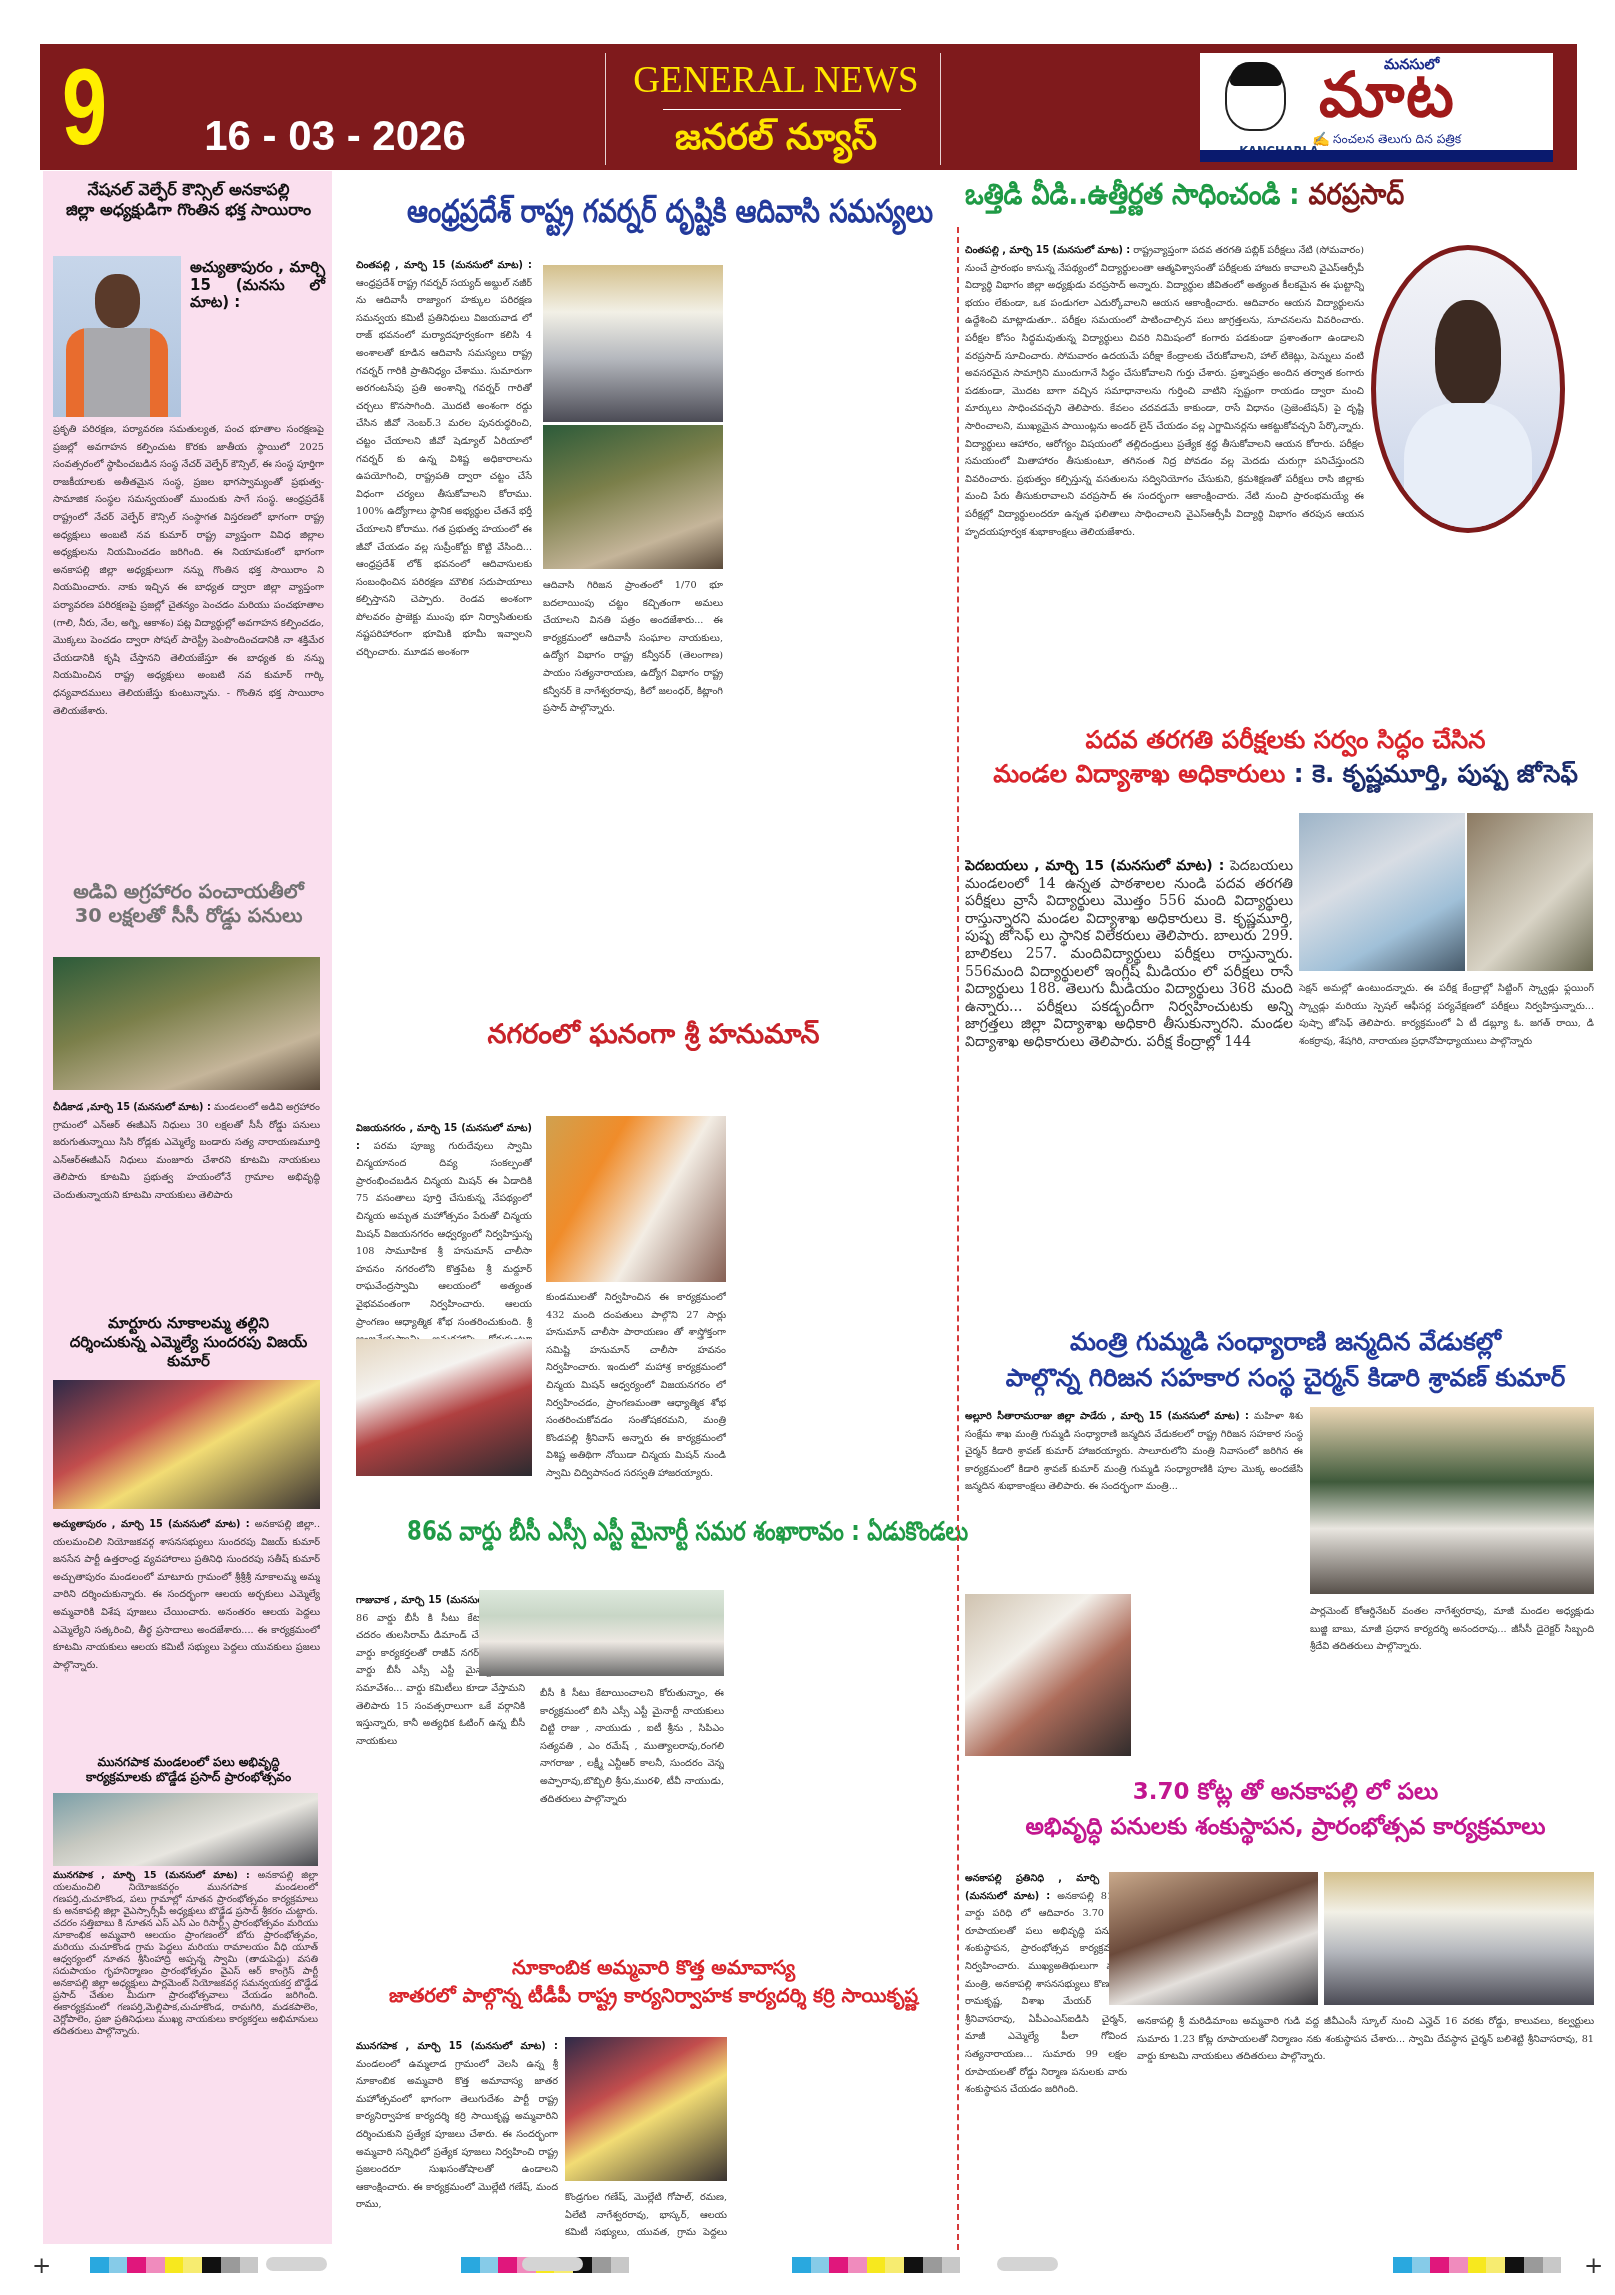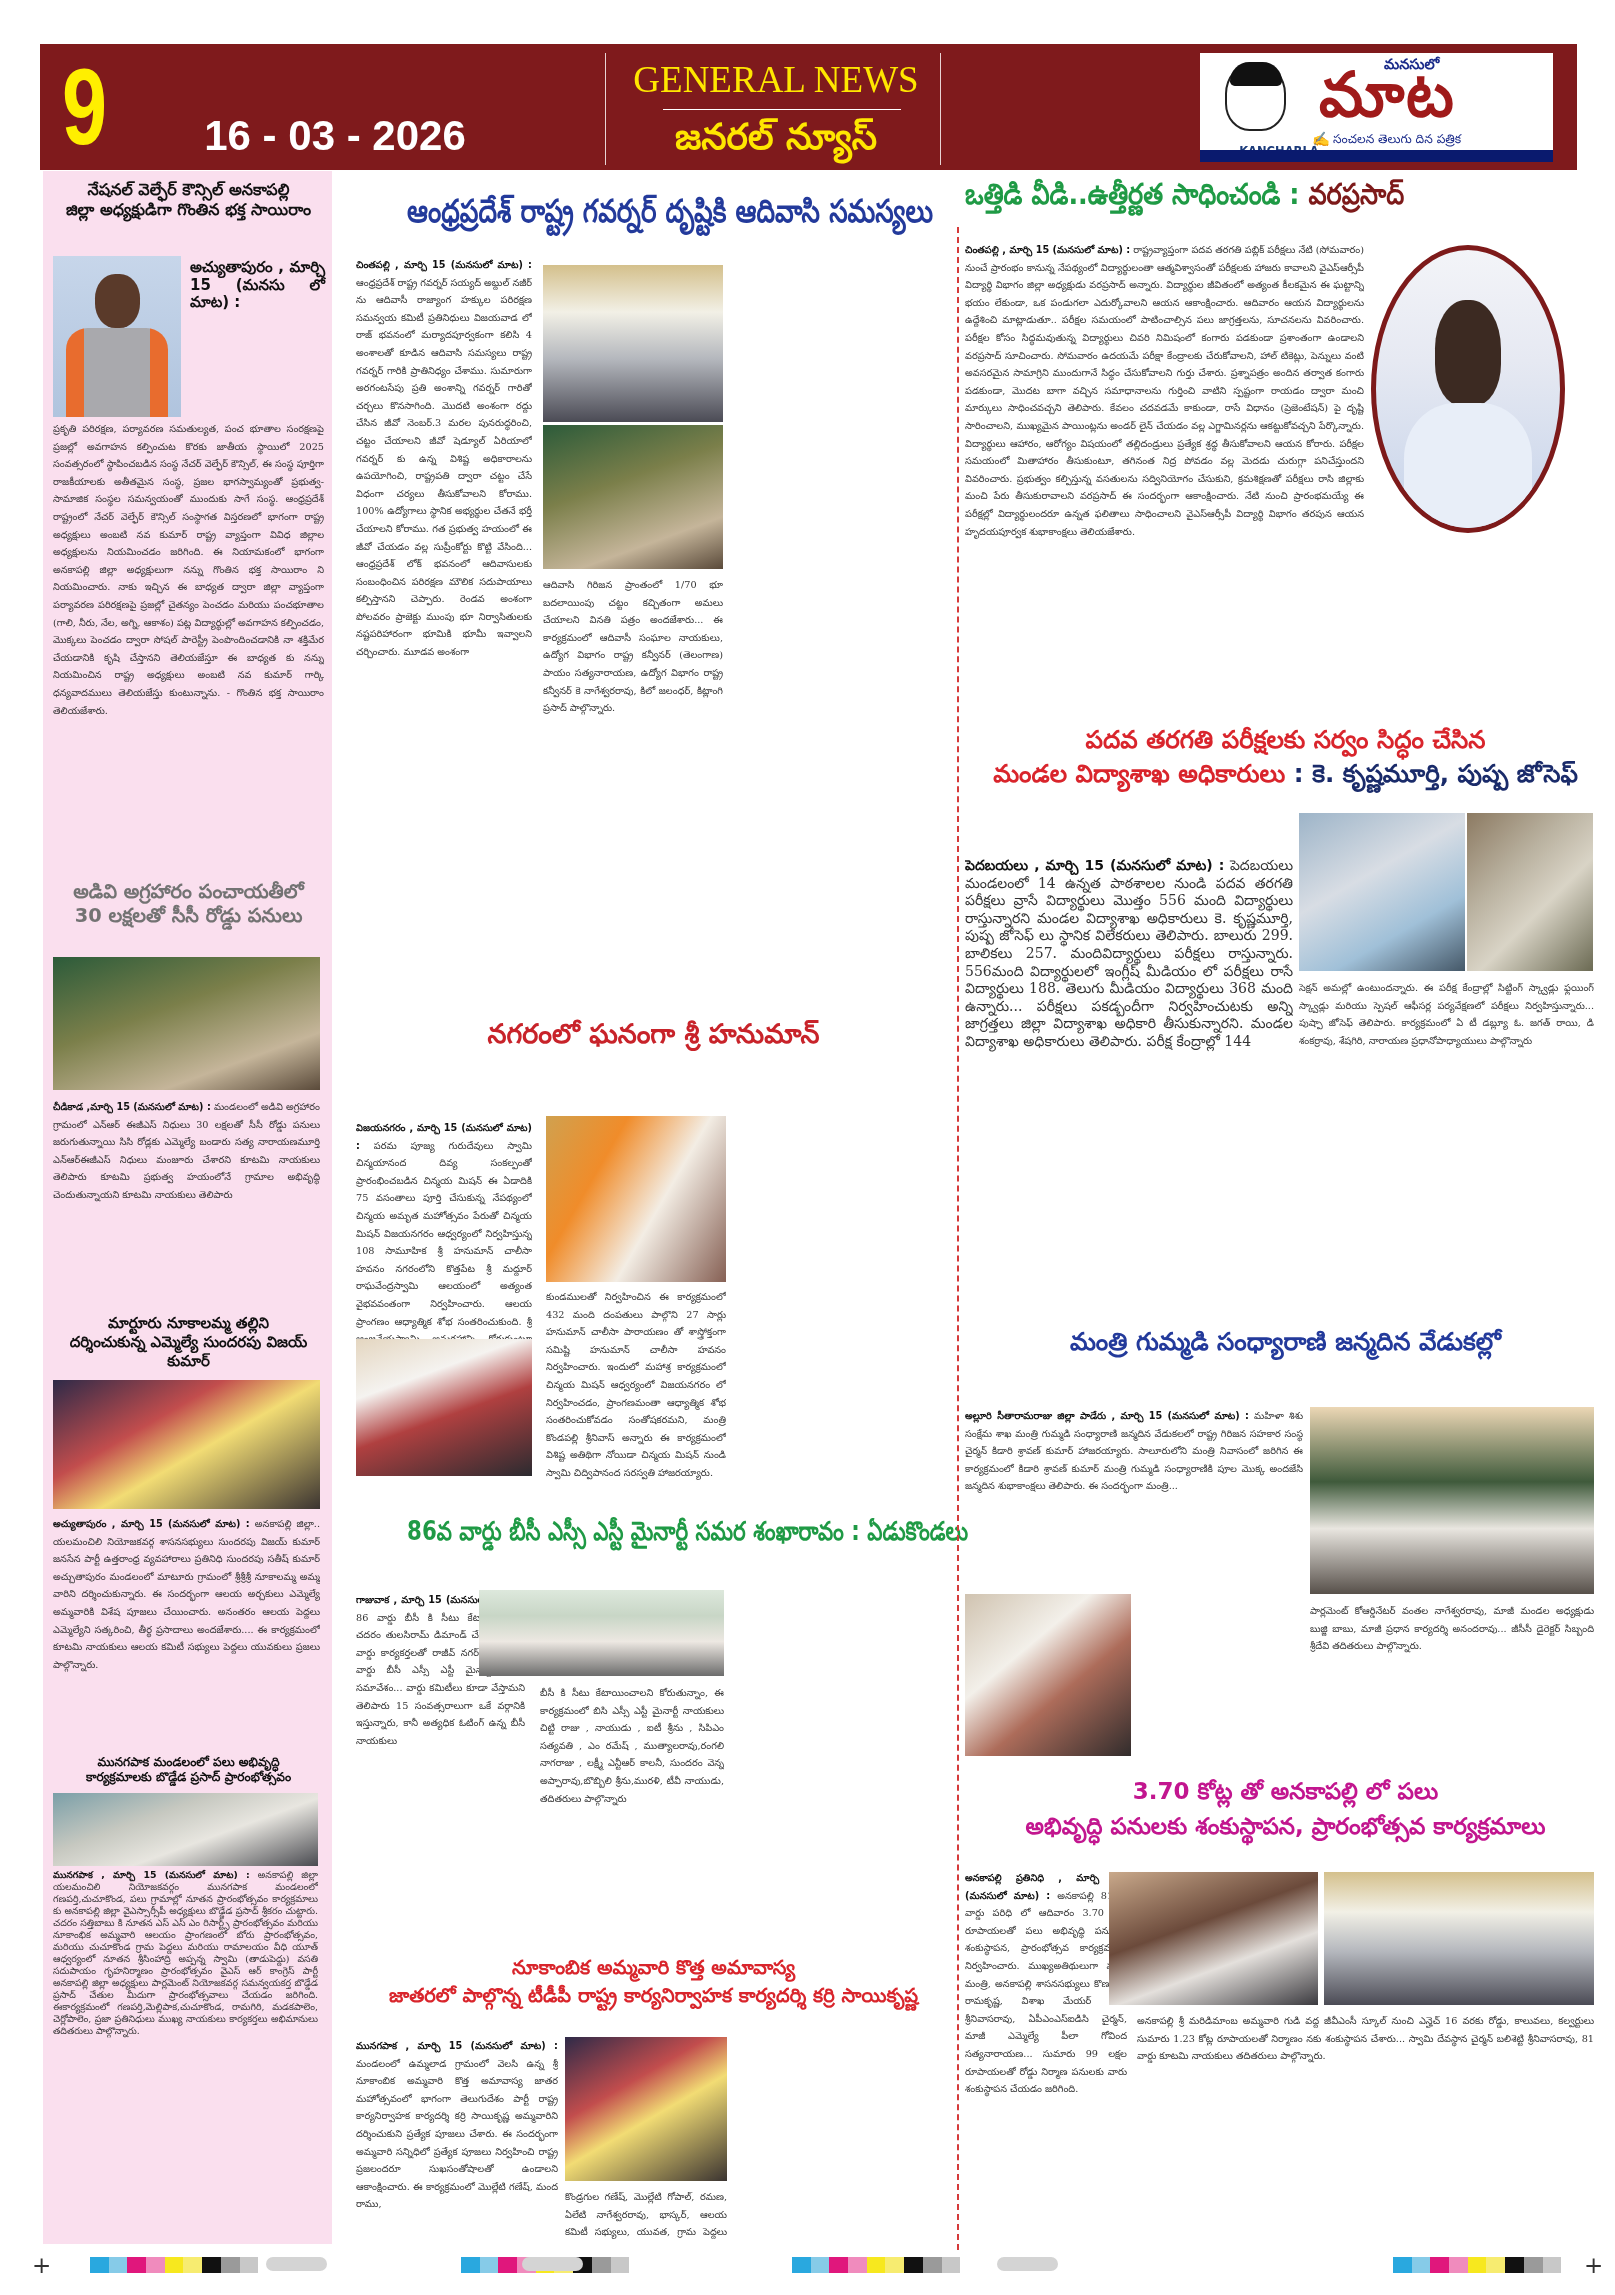--- a/index.html
+++ b/index.html
@@ -208,20 +208,21 @@
   <span class="dateline">పెదబయలు , మార్చి 15 (మనసులో మాట) :</span>
   <span>పెదబయలు మండలంలో 14 ఉన్నత పాఠశాలల నుండి పదవ తరగతి పరీక్షలు వ్రాసే విద్యార్థులు మొత్తం 556 మంది విద్యార్థులు రాస్తున్నారని మండల విద్యాశాఖ అధికారులు కె. కృష్ణమూర్తి, పుష్ప జోసెఫ్ లు స్థానిక విలేకరులు తెలిపారు. బాలురు 299. బాలికలు 257. మందివిద్యార్థులు పరీక్షలు రాస్తున్నారు. 556మంది విద్యార్థులలో ఇంగ్లీష్ మీడియం లో పరీక్షలు రాసే విద్యార్థులు 188. తెలుగు మీడియం విద్యార్థులు 368 మంది ఉన్నారు... పరీక్షలు పకడ్బందీగా నిర్వహించుటకు అన్ని జాగ్రత్తలు జిల్లా విద్యాశాఖ అధికారి తీసుకున్నారని. మండల విద్యాశాఖ అధికారులు తెలిపారు. పరీక్ష కేంద్రాల్లో 144</span>
 </div>
 <div class="photo ph-l" style="left:1299px; top:813px; width:166px; height:158px;"></div>
 <div class="photo ph-b" style="left:1467px; top:813px; width:126px; height:158px;"></div>
 <div class="body-text" style="position:absolute; left:1299px; top:979px; width:295px; height:331px; overflow:hidden; font-size:9.7px; line-height:17.6px;">సెక్షన్ అమల్లో ఉంటుందన్నారు. ఈ పరీక్ష కేంద్రాల్లో సిట్టింగ్ స్క్వాడ్లు ఫ్లయింగ్ స్క్వాడ్లు మరియు స్పెషల్ ఆఫీసర్ల పర్యవేక్షణలో పరీక్షలు నిర్వహిస్తున్నారు... పుష్పా జోసెఫ్ తెలిపారు. కార్యక్రమంలో ఏ టీ డబ్ల్యూ ఓ. జగత్ రాయి, డి శంకర్రావు, శేషగిరి, నారాయణ ప్రధానోపాధ్యాయులు పాల్గొన్నారు</div>
 
 <article class="art" style="left:965px; top:1324px; width:641px;">
   <h2 class="hl" style="font-size:24.5px; color:#233a9b; line-height:1.45;">
     <span>మంత్రి గుమ్మడి సంధ్యారాణి జన్మదిన వేడుకల్లో</span><br>
+    <span>పాల్గొన్న గిరిజన సహకార సంస్థ చైర్మన్ కిడారి శ్రావణ్ కుమార్</span>
   </h2>
 </article>
 <div class="body-text" style="position:absolute; left:965px; top:1407px; width:338px; height:346px; overflow:hidden; font-size:9.7px; line-height:17.6px;">
   <span class="dateline">అల్లూరి సీతారామరాజు జిల్లా పాడేరు , మార్చి 15 (మనసులో మాట) :</span>
   <span>మహిళా శిశు సంక్షేమ శాఖ మంత్రి గుమ్మడి సంధ్యారాణి జన్మదిన వేడుకలలో రాష్ట్ర గిరిజన సహకార సంస్థ చైర్మన్ కిడారి శ్రావణ్ కుమార్ హాజరయ్యారు. సాలూరులోని మంత్రి నివాసంలో జరిగిన ఈ కార్యక్రమంలో కిడారి శ్రావణ్ కుమార్ మంత్రి గుమ్మడి సంధ్యారాణికి పూల మొక్క అందజేసి జన్మదిన శుభాకాంక్షలు తెలిపారు. ఈ సందర్భంగా మంత్రి...</span>
 </div>
 <div class="photo ph-h" style="left:1310px; top:1407px; width:284px; height:187px;"></div>
 <div class="photo ph-j" style="left:965px; top:1594px; width:166px; height:162px;"></div>
 <div class="body-text" style="position:absolute; left:1310px; top:1602px; width:284px; height:158px; overflow:hidden; font-size:9.7px; line-height:17.6px;">పార్లమెంట్ కోఆర్డినేటర్ వంతల నాగేశ్వరరావు, మాజీ మండల అధ్యక్షుడు బుజ్జి బాబు, మాజీ ప్రధాన కార్యదర్శి అనందరావు... జీసీసీ డైరెక్టర్ సిబ్బంది శ్రీదేవి తదితరులు పాల్గొన్నారు.</div>
 

